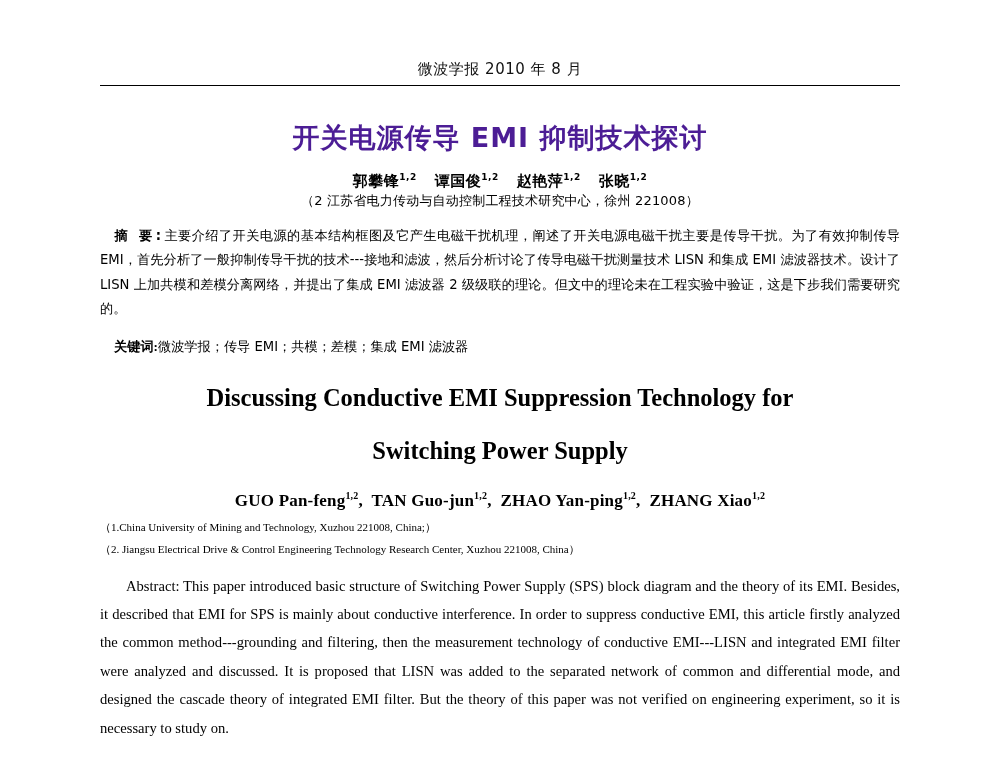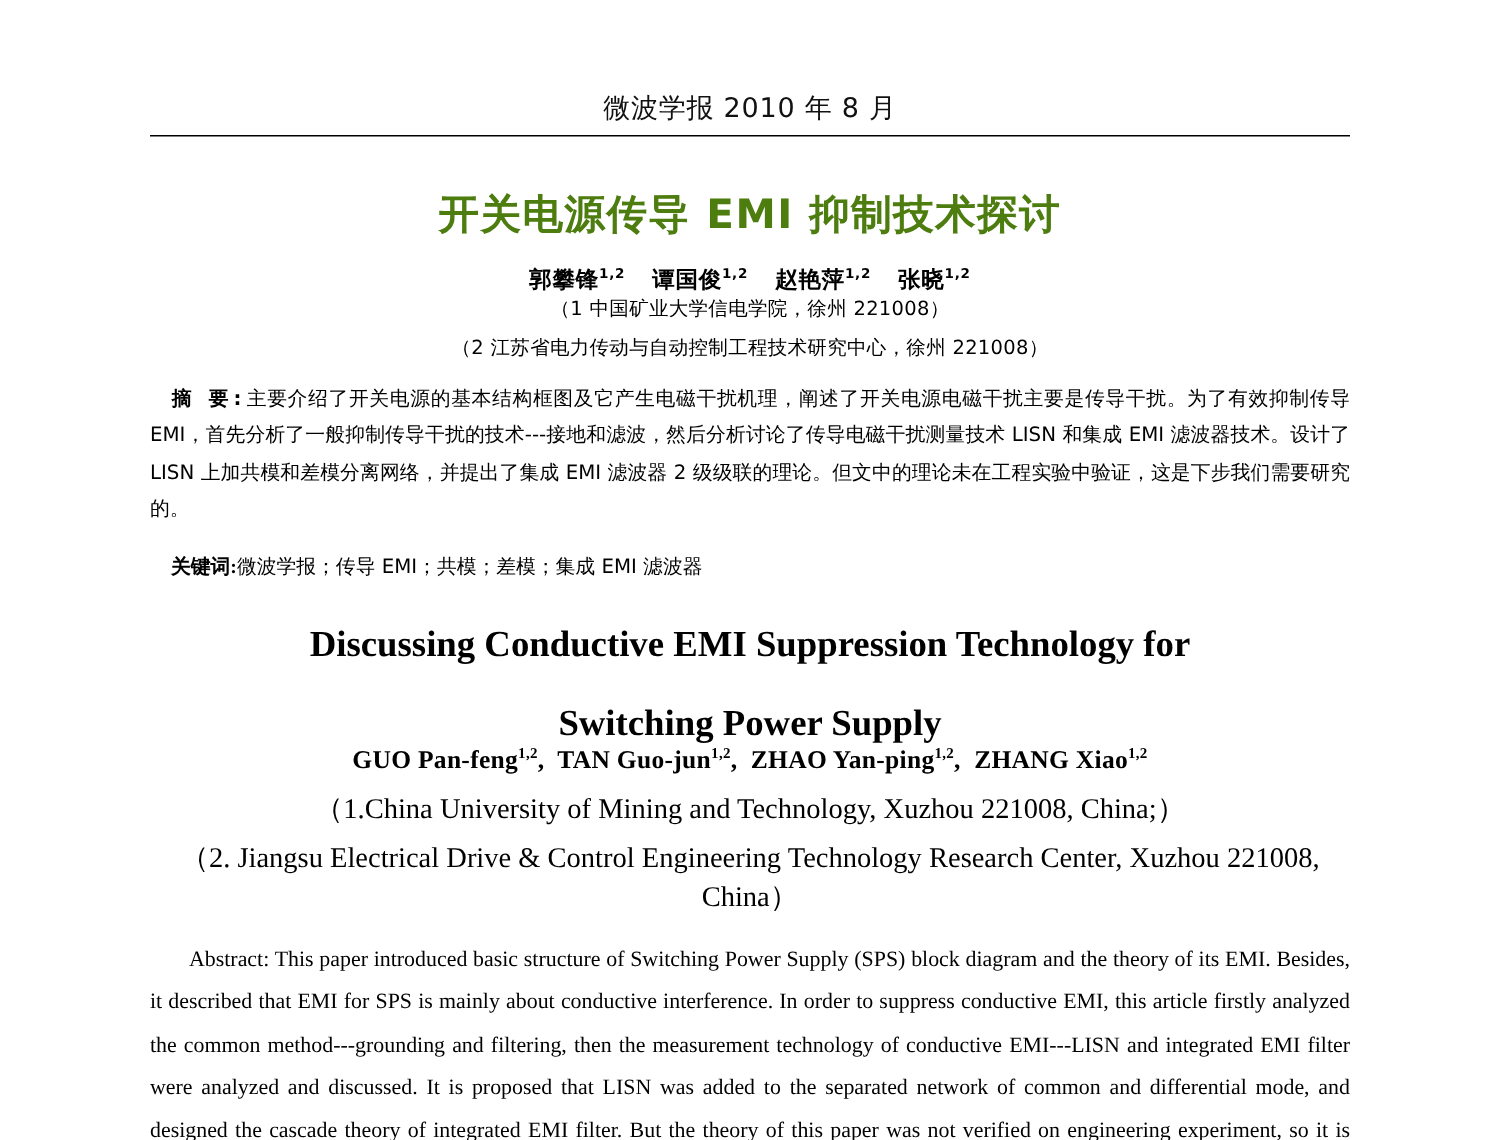--- a/index.html
+++ b/index.html
@@ -17,38 +17,38 @@
   .page {
     position: relative;
     width: 1000px;
     height: 760px;
     box-sizing: border-box;
     padding: 60px 100px 0 100px;
   }
   .running-head {
     text-align: center;
     font-family: "DejaVu Sans", sans-serif;
-    font-size: 18px;
+    font-size: 15px;
     letter-spacing: 0.5px;
     padding-bottom: 6px;
     color: #111;
   }
   .head-rule {
     border: none;
     border-top: 1.6px solid #000;
     margin: 0 0 34px 0;
   }
   .cn-title {
     text-align: center;
     font-family: "DejaVu Sans", sans-serif;
     font-size: 27px;
     font-weight: bold;
     letter-spacing: 1px;
     margin-bottom: 16px;
-    color: #4d7c0f;
+    color: #4c1d95;
   }
   .cn-authors {
     text-align: center;
     font-family: "DejaVu Sans", sans-serif;
     font-size: 15px;
     font-weight: bold;
     margin-bottom: 1px;
     letter-spacing: 0.5px;
   }
   .cn-authors .sup {
@@ -104,38 +104,38 @@
     font-weight: bold;
     font-size: 24.5px;
     line-height: 1.55;
     margin-bottom: 6px;
   }
   .en-title-2 {
     text-align: center;
     font-family: "Liberation Serif", serif;
     font-weight: bold;
     font-size: 24.5px;
-    margin-bottom: 0;
+    margin-bottom: 25px;
   }
   .en-authors {
     text-align: center;
     font-family: "Liberation Serif", serif;
     font-weight: bold;
     font-size: 17px;
     margin-bottom: 9px;
     letter-spacing: 0.2px;
   }
   .en-authors .sup {
     font-size: 10px;
     vertical-align: super;
   }
   .en-affil {
-    text-align: center;
+    text-align: left;
     font-family: "Liberation Serif", serif;
-    font-size: 19px;
+    font-size: 11px;
     margin-bottom: 7px;
   }
   .en-affil.second {
     margin-bottom: 5px;
   }
   .en-abstract {
     font-family: "Liberation Serif", serif;
     font-size: 14.6px;
     line-height: 1.95;
     text-align: justify;
@@ -156,21 +156,20 @@
 
   <div class="running-head">微波学报 2010 年 8 月</div>
   <hr class="head-rule">
 
   <h1 class="cn-title">开关电源传导 EMI 抑制技术探讨</h1>
 
   <div class="cn-authors">
     <span>郭攀锋</span><span class="sup">1,2</span><span class="gap"></span><span>谭国俊</span><span class="sup">1,2</span><span class="gap"></span><span>赵艳萍</span><span class="sup">1,2</span><span class="gap"></span><span>张晓</span><span class="sup">1,2</span>
   </div>
 
-  <div class="affil">（1 中国矿业大学信电学院，徐州 221008）</div>
   <div class="affil second">（2 江苏省电力传动与自动控制工程技术研究中心，徐州 221008）</div>
 
   <p class="cn-abstract"><span class="indent"></span><span class="lbl">摘 要:</span><span>主要介绍了开关电源的基本结构框图及它产生电磁干扰机理，阐述了开关电源电磁干扰主要是传导干扰。为了有效抑制传导 EMI，首先分析了一般抑制传导干扰的技术---接地和滤波，然后分析讨论了传导电磁干扰测量技术 LISN 和集成 EMI 滤波器技术。设计了 LISN 上加共模和差模分离网络，并提出了集成 EMI 滤波器 2 级级联的理论。但文中的理论未在工程实验中验证，这是下步我们需要研究的。</span></p>
 
   <p class="cn-keywords"><span class="lbl">关键词:</span><span>微波学报；传导 EMI；共模；差模；集成 EMI 滤波器</span></p>
 
   <h2 class="en-title">Discussing Conductive EMI Suppression Technology for</h2>
   <h2 class="en-title-2">Switching Power Supply</h2>
 
   <div class="en-authors">

